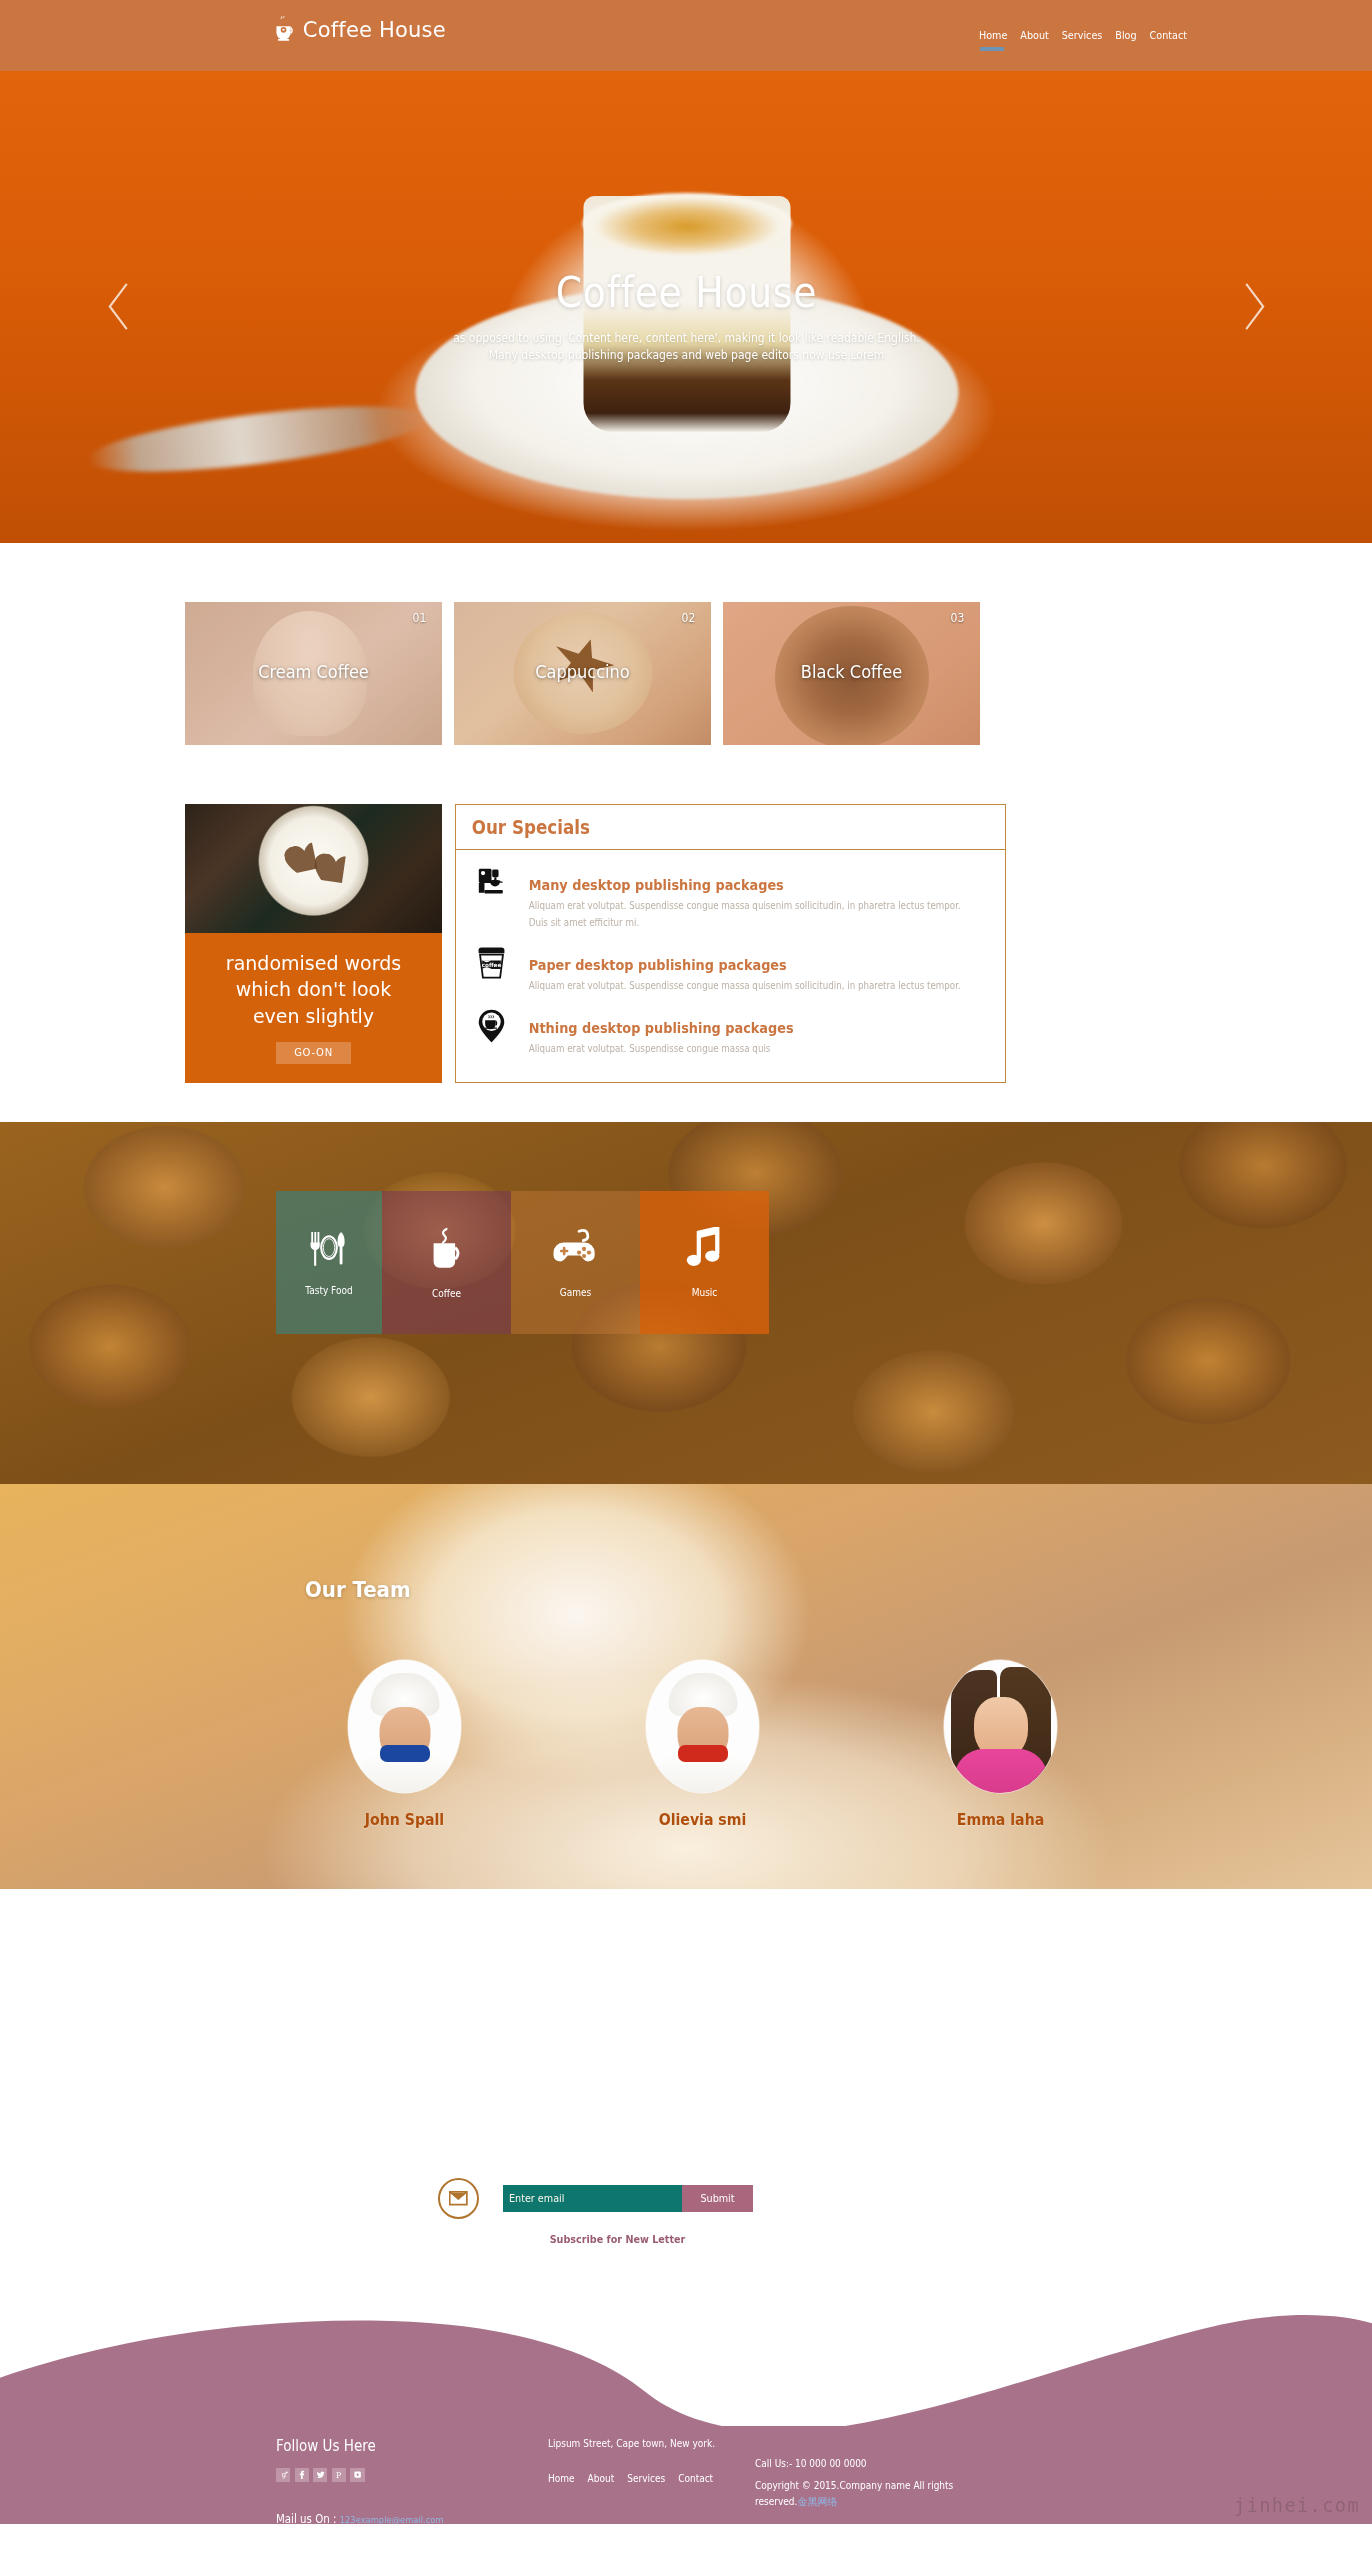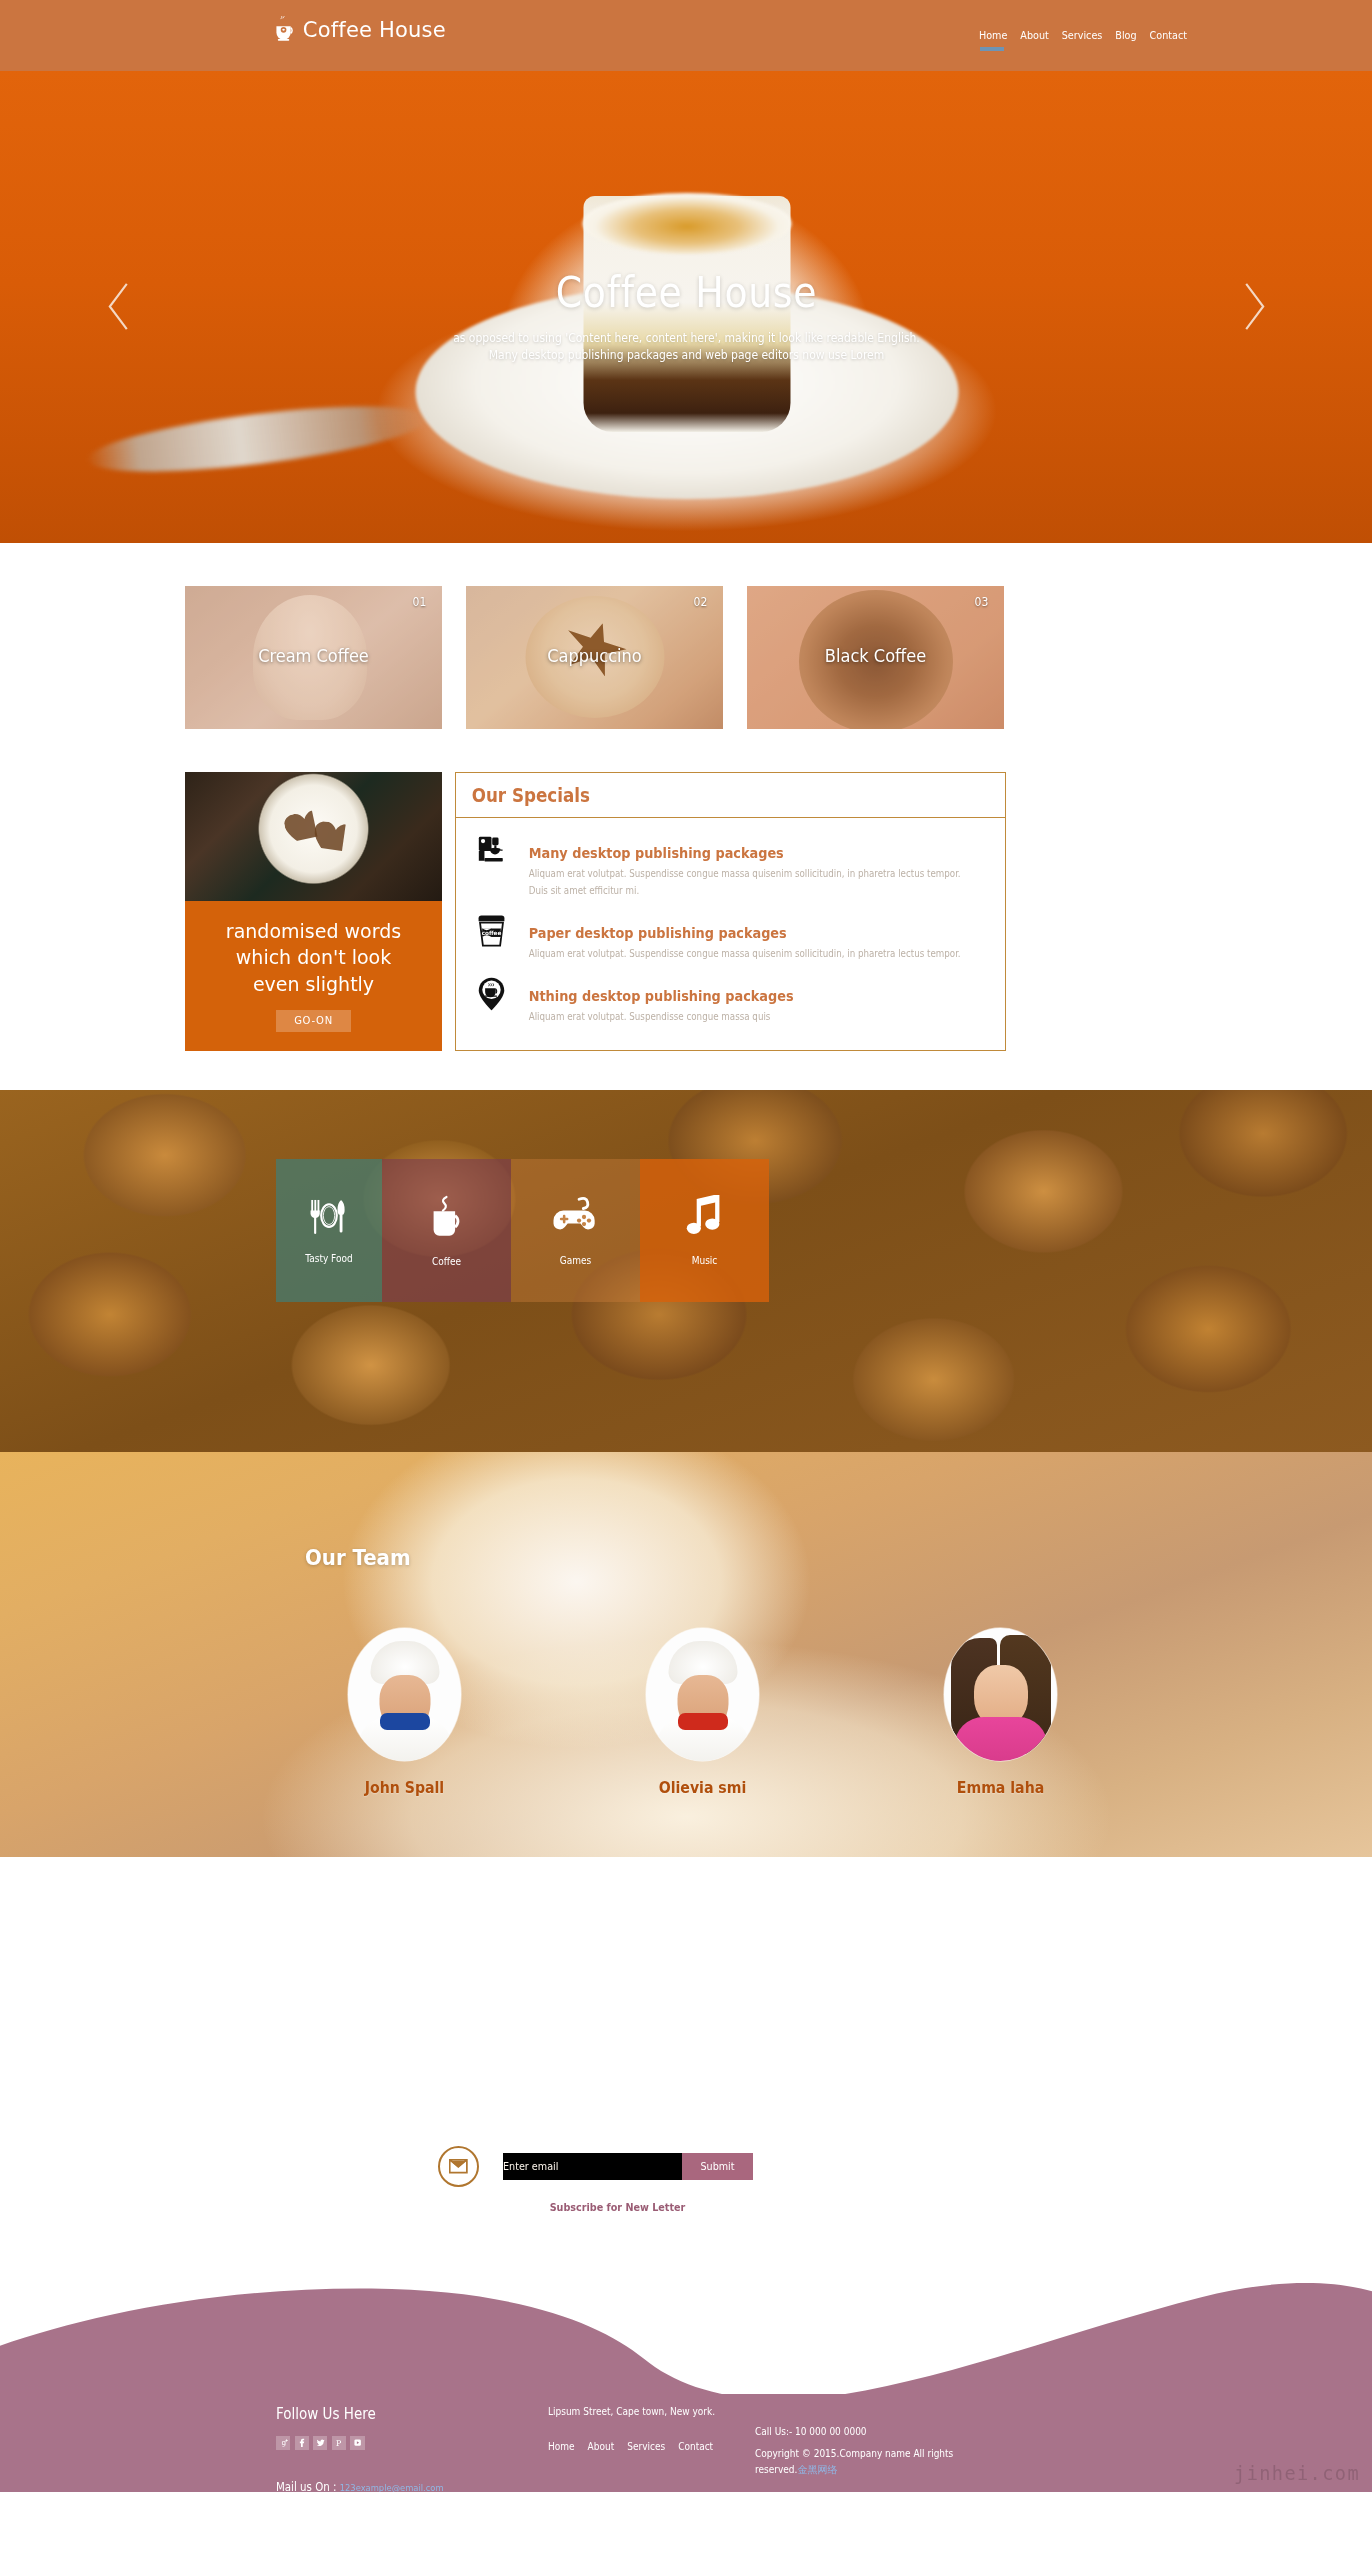--- a/index.html
+++ b/index.html
@@ -74,21 +74,21 @@
   }
   .slider-arrow {
     position:absolute; top:50%; margin-top:-26px; width:30px; height:51px; cursor:pointer;
   }
   .slider-arrow svg { width:30px; height:51px; }
   .arrow-prev { left:104px; }
   .arrow-next { right:104px; }
 
   
   .cards-sec { background:#fff; padding:43px 0 36px; }
-  .cards { width:821px; margin:0 auto; display:flex; gap:24px; }
+  .cards { width:821px; margin:16px auto; display:flex; gap:12px; }
   .card {
     width:257px; height:143px; position:relative; overflow:hidden; cursor:pointer;
   }
   .card .img { position:absolute; inset:0; }
   .c1 .img { background:linear-gradient(140deg,#cbb09e 0%,#d6bcab 30%,#e0cbbd 55%,#c5a894 100%); }
   .c1 .img:after{content:"";position:absolute;left:68px;top:8.6px;width:114px;height:125px;border-radius:50% 50% 40% 40%;background:radial-gradient(ellipse at 50% 30%,#f4e9dd 0%,#e7d6c6 60%,#d5bda9 100%);filter:blur(0.7px);}
   .c2 .img { background:linear-gradient(140deg,#d8c1aa 0%,#e6cfae 40%,#d1a37a 80%,#b9845c 100%); }
   .c2 .img:after{content:"";position:absolute;left:50%;top:10px;transform:translateX(-50%);width:139px;height:122px;border-radius:50%;background:radial-gradient(ellipse at 50% 45%,#f0e2c9 0%,#e6d1ab 50%,#cfa471 100%);}
   .c2 .img:before{content:"";position:absolute;left:50%;top:36px;transform:translateX(-50%) rotate(18deg);width:64px;height:50px;background:#8d5a2b;clip-path:polygon(50% 0%,61% 35%,98% 35%,68% 57%,79% 100%,50% 72%,21% 100%,32% 57%,2% 35%,39% 35%);z-index:2;}
   .c3 .img { background:linear-gradient(140deg,#e2ab89 0%,#dda07c 35%,#d79872 70%,#c8835e 100%); }
@@ -222,21 +222,21 @@
   .blank-gap { height:289px; background:#fff; }
   .news { background:#fff; padding:0 0 7.1px; }
   .news-row { width:821px; margin:0 auto; display:flex; align-items:center; justify-content:center; gap:24px; }
   .mail-circle {
     width:41px; height:41px; border-radius:50%; border:2.9px solid #b0762f;
     display:flex; align-items:center; justify-content:center;
   }
   .mail-circle svg { fill:#b0762f; }
   .news-form { display:flex; width:250px; height:27px; }
   .news-input {
-    flex:1; background:#000000; border:0; outline:0; color:#fff; font-size:10.7px; padding:0 0;
+    flex:1; background:#0f766e; border:0; outline:0; color:#fff; font-size:10.7px; padding:0 6px;
     font-family:"DejaVu Sans Condensed","Liberation Sans",sans-serif;
   }
   .news-input::placeholder { color:#fdf6ec; opacity:1; }
   .news-submit {
     width:71px; background:#a9677e; border:0; color:#fff; font-size:10.7px; cursor:pointer;
     font-family:"DejaVu Sans Condensed","Liberation Sans",sans-serif;
   }
   .news-caption {
     text-align:center; color:#9a5c74; font-size:10.7px; font-weight:700; margin-top:13.6px;
     margin-left:44px;

